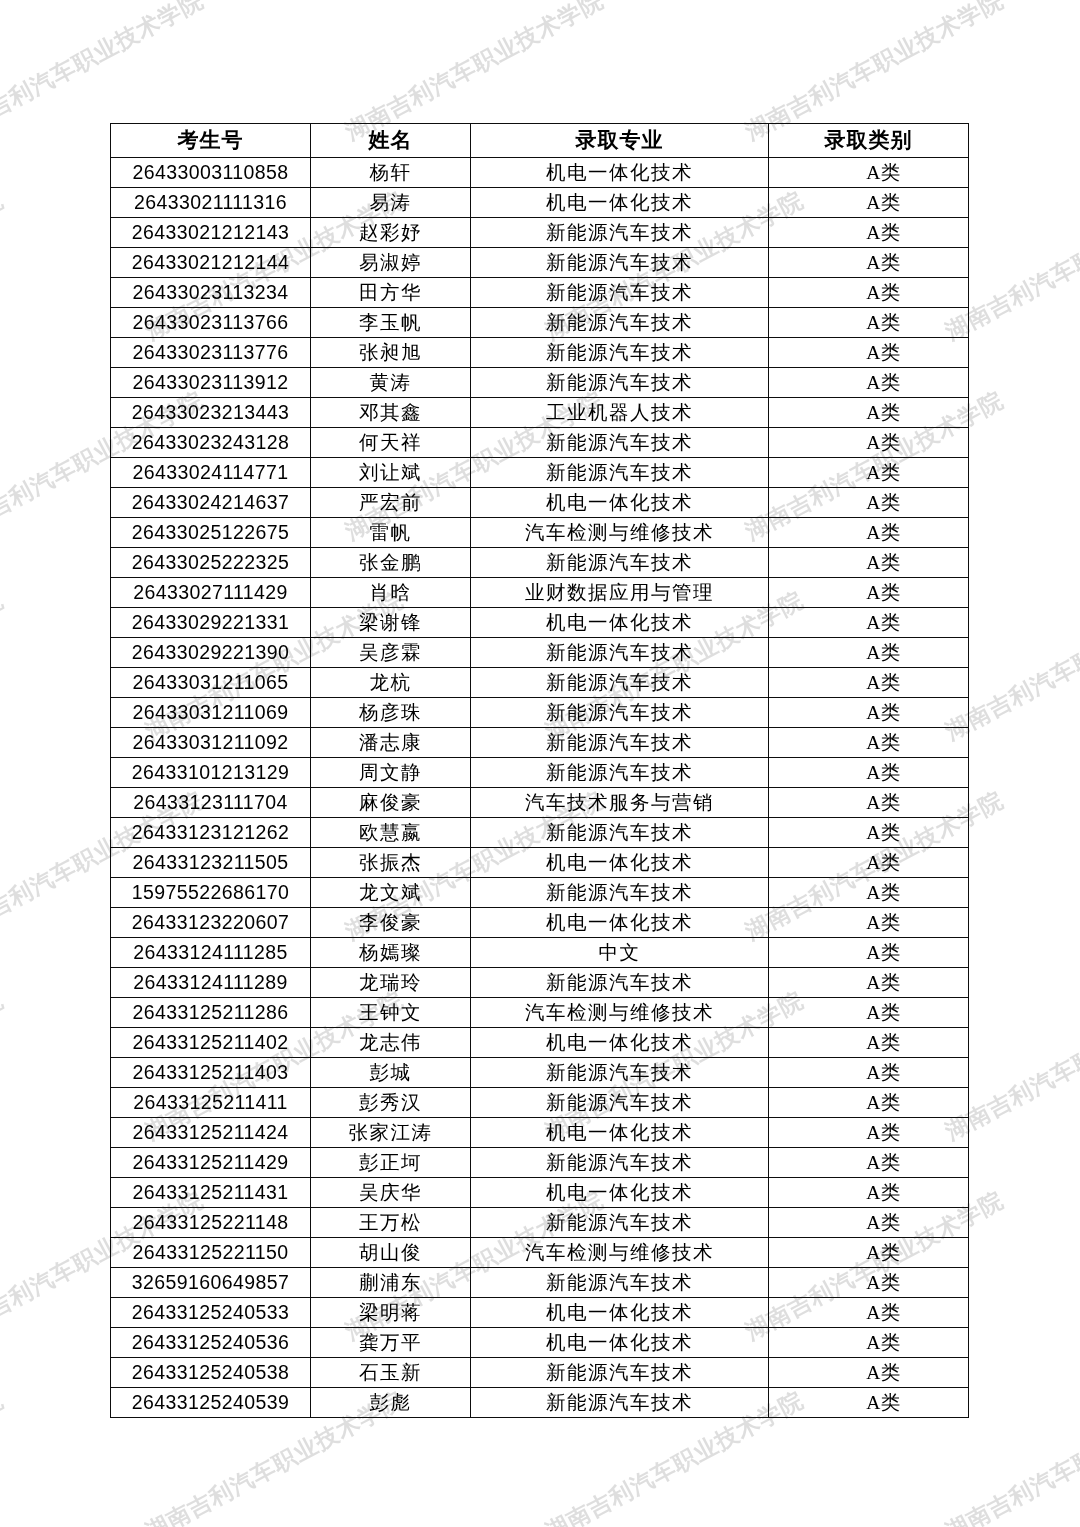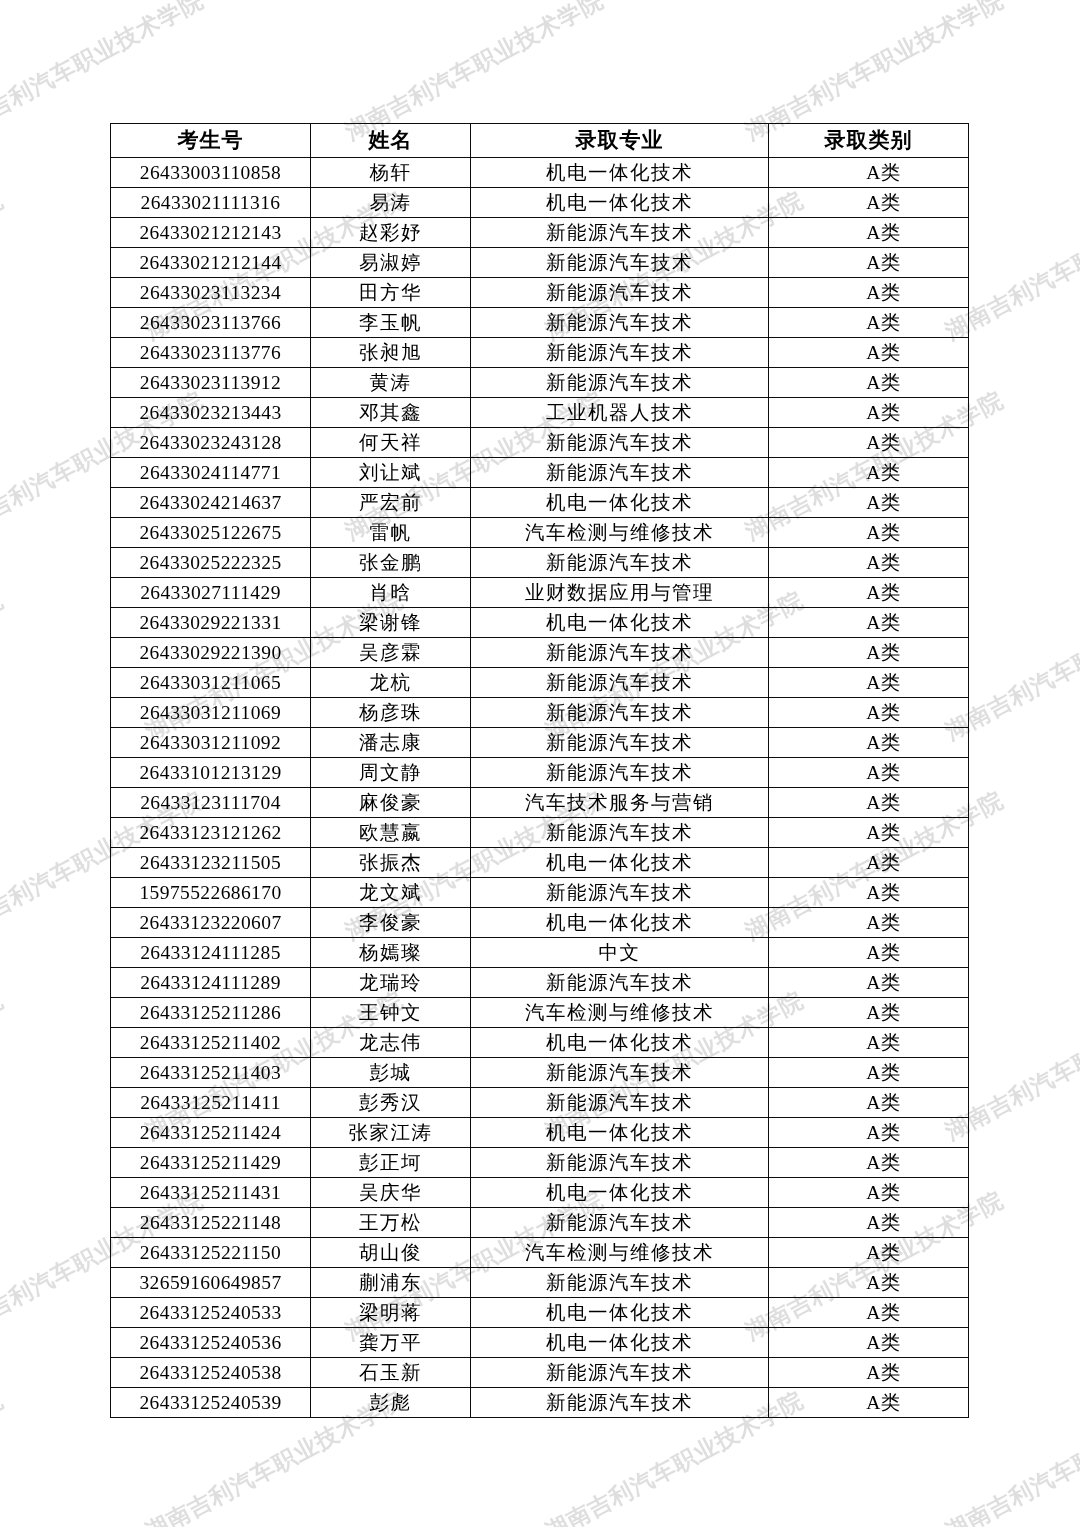--- a/index.html
+++ b/index.html
@@ -77,21 +77,21 @@
     font-weight: 700;
     height: 33px;
     line-height: 33px;
     letter-spacing: 1px;
   }
   #admission-table tbody td {
     font-size: 19.5px;
     font-weight: 400;
   }
   #admission-table tbody td.cell-exam {
-    font-family: Liberation Serif, serif;
+    font-family: Liberation Sans, sans-serif;
     letter-spacing: 0.4px;
   }
   #admission-table tbody td.cell-name,
   #admission-table tbody td.cell-major,
   #admission-table tbody td.cell-type {
     letter-spacing: 1.5px;
   }
   #admission-table tbody td.cell-type {
     letter-spacing: 0.5px;
     padding-left: 30px;

